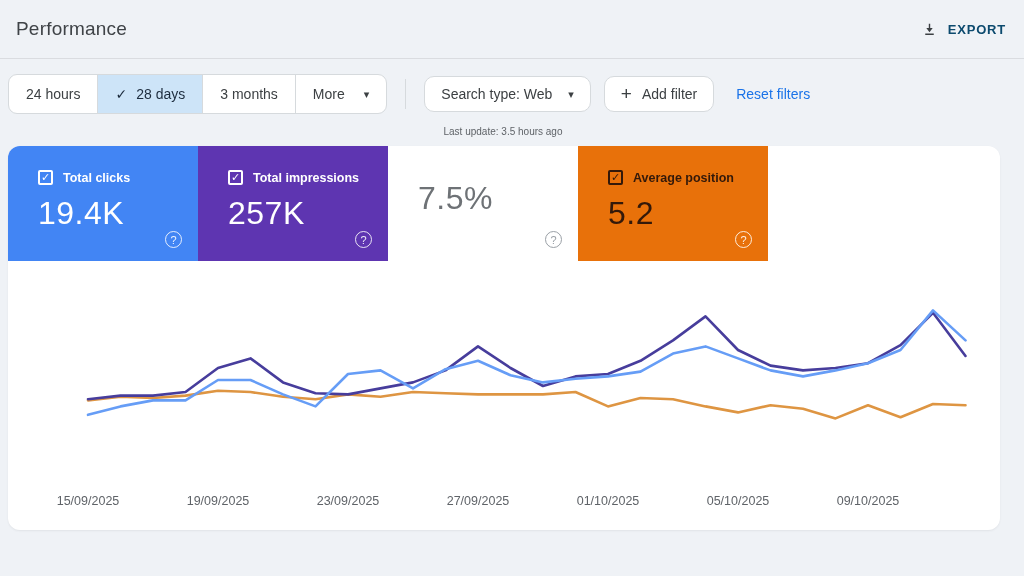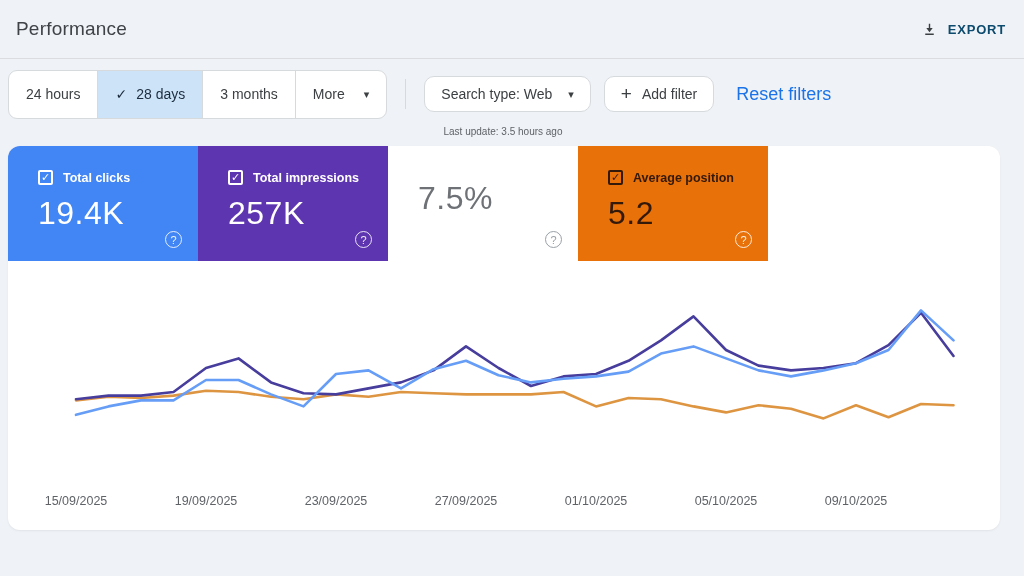--- a/index.html
+++ b/index.html
@@ -10,34 +10,34 @@
   
   .topbar { height:59px; display:flex; align-items:center; justify-content:space-between;
             padding:0 18px 0 16px; border-bottom:1px solid #dadce0; }
   .page-title { font-size:19px; font-weight:500; color:#3f4347; letter-spacing:.2px; }
   .export-btn { display:flex; align-items:center; gap:10px; font-size:13px; font-weight:700;
                 letter-spacing:.8px; color:#0c4a6e; cursor:pointer; background:none; border:none;
                 font-family:Liberation Sans, sans-serif; }
 
   
   .filter-row { display:flex; align-items:center; margin:17px 16px 0 8px; height:36px; }
-  .segmented { display:inline-flex; height:49px; background:#fff; border:1px solid #d6dadd;
+  .segmented { display:inline-flex; height:40px; background:#fff; border:1px solid #d6dadd;
                border-radius:9px; overflow:hidden; }
   .segment { display:flex; align-items:center; gap:9px; padding:0 17px; font-size:14px;
              color:#3c4043; border-right:1px solid #d6dadd; cursor:pointer; white-space:nowrap; }
   .segment:last-child { border-right:none; }
   .segment.selected { background:#cde4f8; color:#1d2c3e; font-weight:500; }
   .segment .check { font-size:14px; font-weight:700; }
   .caret { font-size:11px; color:#3c4043; margin-left:10px; }
   .vsep { width:1px; height:30px; background:#d6dadd; margin:0 18px; }
   .chip { display:flex; align-items:center; height:36px; padding:0 16px; background:#fff;
           border:1px solid #d6dadd; border-radius:10px; font-size:14px; color:#3c4043;
           cursor:pointer; white-space:nowrap; }
   .chip .plus { font-size:19px; font-weight:400; margin-right:10px; color:#3c4043; }
-  .reset-link { margin-left:22px; color:#1a73e8; font-size:18px; font-weight:500; cursor:pointer; }
+  .reset-link { margin-left:22px; color:#1a73e8; font-size:14px; font-weight:500; cursor:pointer; }
 
   .last-update { text-align:center; margin:14px 18px 0 0; font-size:10px; color:#5f6368; }
 
   
   .main-card { position:relative; margin:9px 24px 0 8px; width:992px; height:384px;
                background:#fff; border-radius:12px; box-shadow:0 1px 2px rgba(60,64,67,.08); }
   .tiles { display:flex; }
   .tile { width:190px; height:115px; position:relative; padding:24px 0 0 30px; cursor:pointer; }
   .tile-blue   { background:#4285f4; color:#fff; border-radius:12px 0 0 0; }
   .tile-purple { background:#5e35b1; color:#fff; }
@@ -50,21 +50,21 @@
         font-weight:700; line-height:1; flex:0 0 auto; }
   .tile-white .cb { border-color:#74797d; }
   .tile-value { margin-top:10px; font-size:32px; letter-spacing:.5px; }
   .tile-white .tile-value { color:#6e7276; }
   .help { position:absolute; right:16px; bottom:13px; width:17px; height:17px; border-radius:50%;
           border:1.5px solid rgba(255,255,255,.85); color:rgba(255,255,255,.9);
           display:flex; align-items:center; justify-content:center; font-size:11px; cursor:pointer; }
   .tile-white .help { border-color:#9aa0a6; color:#9aa0a6; }
   .tile-orange .help { border-color:rgba(255,248,240,.9); color:rgba(255,248,240,.95); }
 
-  .chart-wrap { position:absolute; left:4px; top:115px; width:992px; height:269px;text-align:center; }
+  .chart-wrap { position:absolute; left:16px; top:115px; width:992px; height:269px;text-align:center; }
   .chart-wrap svg { display:block; }
   .tick-label { font-size:12.5px; fill:#5f6368; }
 </style>
 </head>
 <body>
 
 <div class="screen">
 
   <div class="topbar">
     <div class="page-title">Performance</div>

